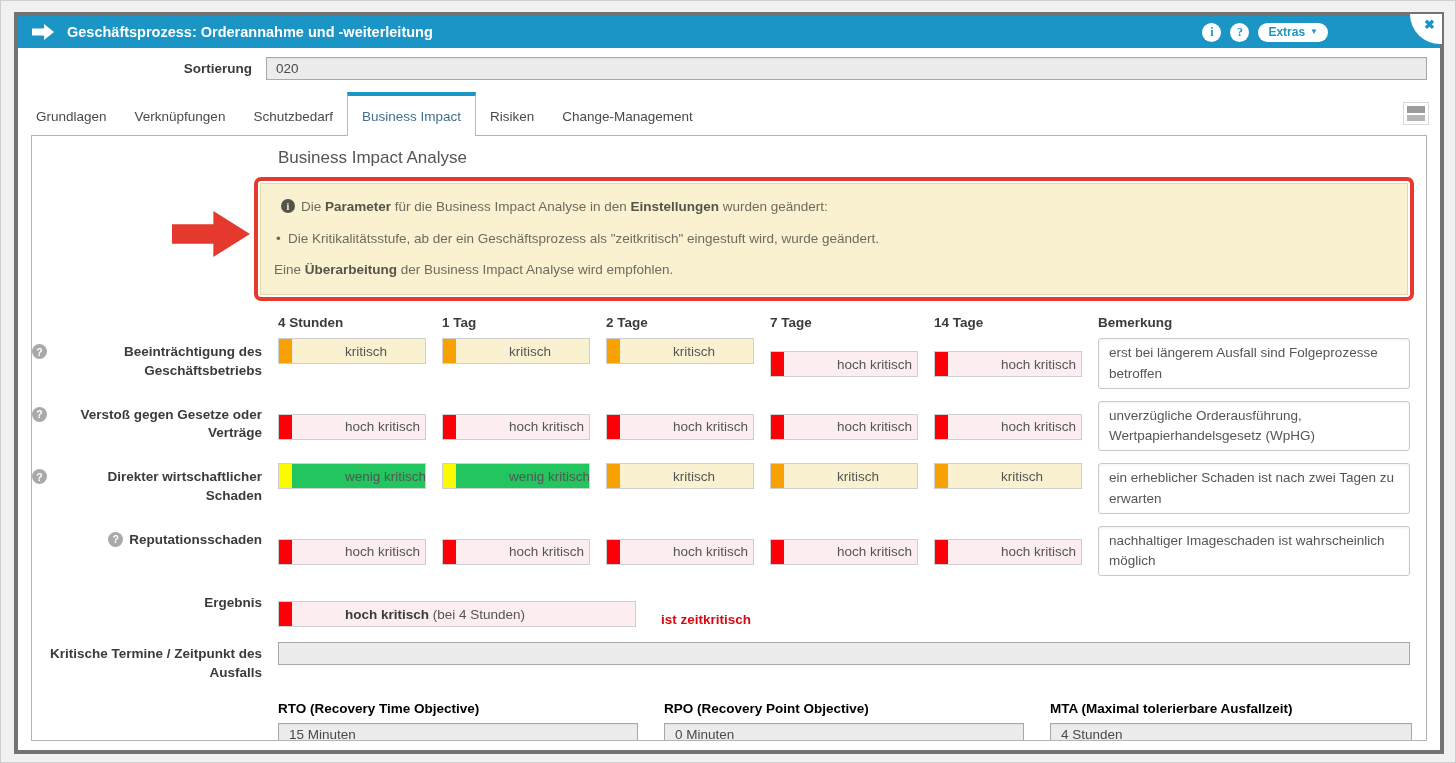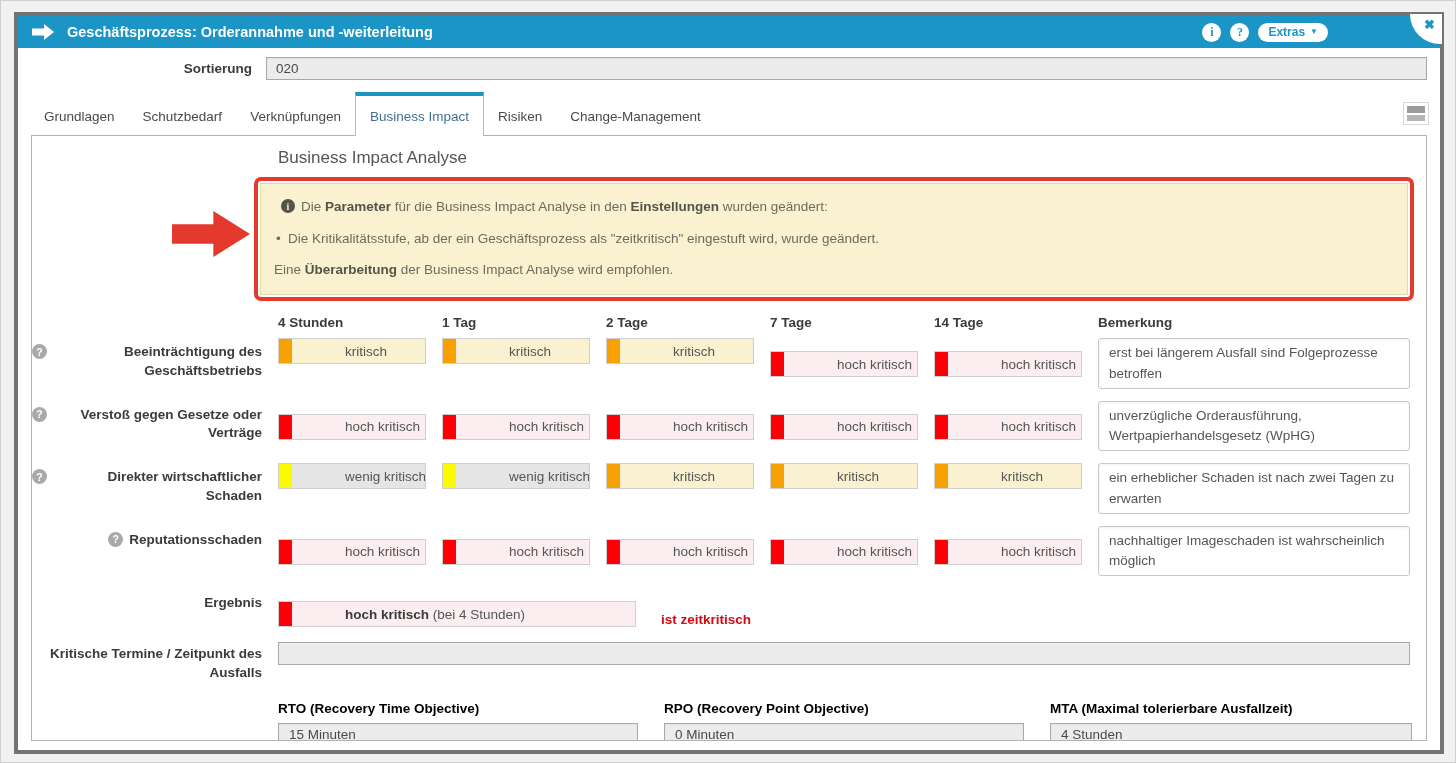--- a/index.html
+++ b/index.html
@@ -45,21 +45,21 @@
     display:grid; grid-template-columns:234px 1fr; column-gap:14px; align-items:center;
     margin:9px 13px 0 0;
   }
   .field-label { font-weight:bold; font-size:13.5px; color:#3b3b3b; text-align:right; }
   .input-gray {
     height:23px; background:#ececec; border:1px solid #a9a9a9; font-size:13.5px; color:#4a4a4a;
     padding:0 9px; width:100%; line-height:21px; font-family:inherit;
     box-shadow:inset 0 1px 2px rgba(0,0,0,0.05);
   }
   
-  .tabs-row { display:flex; align-items:flex-end; padding-left:12px; margin-top:12px; position:relative; z-index:2; }
+  .tabs-row { display:flex; align-items:flex-end; padding-left:4px; margin-top:12px; position:relative; z-index:2; }
   .tab {
     padding:13px 14px 12px; font-size:13.5px; color:#4a4a4a; cursor:pointer; white-space:nowrap;
     border-top:4px solid transparent; margin-bottom:-1px;
   }
   .tab.active {
     background:#fff; color:#40708f;
     border-top:4px solid #1b95c6; border-left:1px solid #b9b9b9; border-right:1px solid #b9b9b9;
   }
   .layout-toggle {
     position:absolute; right:11px; bottom:24px; width:26px; height:23px; background:#fff;
@@ -114,21 +114,21 @@
   .matrix-head { font-weight:bold; font-size:13.5px; color:#3b3b3b; margin-bottom:8px; }
   .matrix-row-wrap { margin-bottom:12px; }
   .level-cell {
     height:26px; border:1px solid #cfcfcf; background:#fff; display:flex; align-items:center;
     font-size:13.5px; color:#555; cursor:pointer; overflow:hidden;gap:41px;
   }
   .level-cell .stripe { width:13px; align-self:stretch; flex:none; }
   .level-cell .cell-text { margin-left:12px; white-space:nowrap; }
   .lv-kritisch { background:#faf1d0; } .lv-kritisch .stripe { background:#f7a102; }
   .lv-hoch { background:#fcedf0;margin-top:13px; } .lv-hoch .stripe { background:#fb0107; }
-  .lv-wenig { background:#e5e5e5; } .lv-wenig .stripe { background:#fcfa01; }
+  .lv-wenig { background:#22c55e; } .lv-wenig .stripe { background:#fcfa01; }
   .remark-box {
     border:1px solid #c9c9c9; border-radius:3px; background:#fff; padding:4px 10px;
     font-size:13.5px; color:#555; line-height:1.5; min-height:41px;
     box-shadow:inset 0 1px 3px rgba(0,0,0,0.06);
   }
   
   .ergebnis-row { margin-top:4px; }
   .ergebnis-line { display:flex; align-items:flex-end; }
   .ergebnis-cell { width:358px; height:26px; }
   .ergebnis-cell .cell-text b { color:#3b3b3b; }
@@ -167,22 +167,22 @@
     </div>
   </div>
 
   <div class="sort-row">
     <label class="field-label">Sortierung</label>
     <input class="input-gray" type="text" value="020" style="">
   </div>
 
   <div class="tabs-row">
       <div class="tab">Grundlagen</div>
+      <div class="tab">Verknüpfungen</div>
       <div class="tab">Schutzbedarf</div>
-      <div class="tab">Verknüpfungen</div>
       <div class="tab active">Business Impact</div>
       <div class="tab">Risiken</div>
       <div class="tab">Change-Management</div>
     </div>
   <div class="layout-toggle" style="position:absolute; right:11px; top:86px;">
     <div class="bar1"></div>
       <div class="bar2"></div>
   </div>
 
   <div class="panel">

